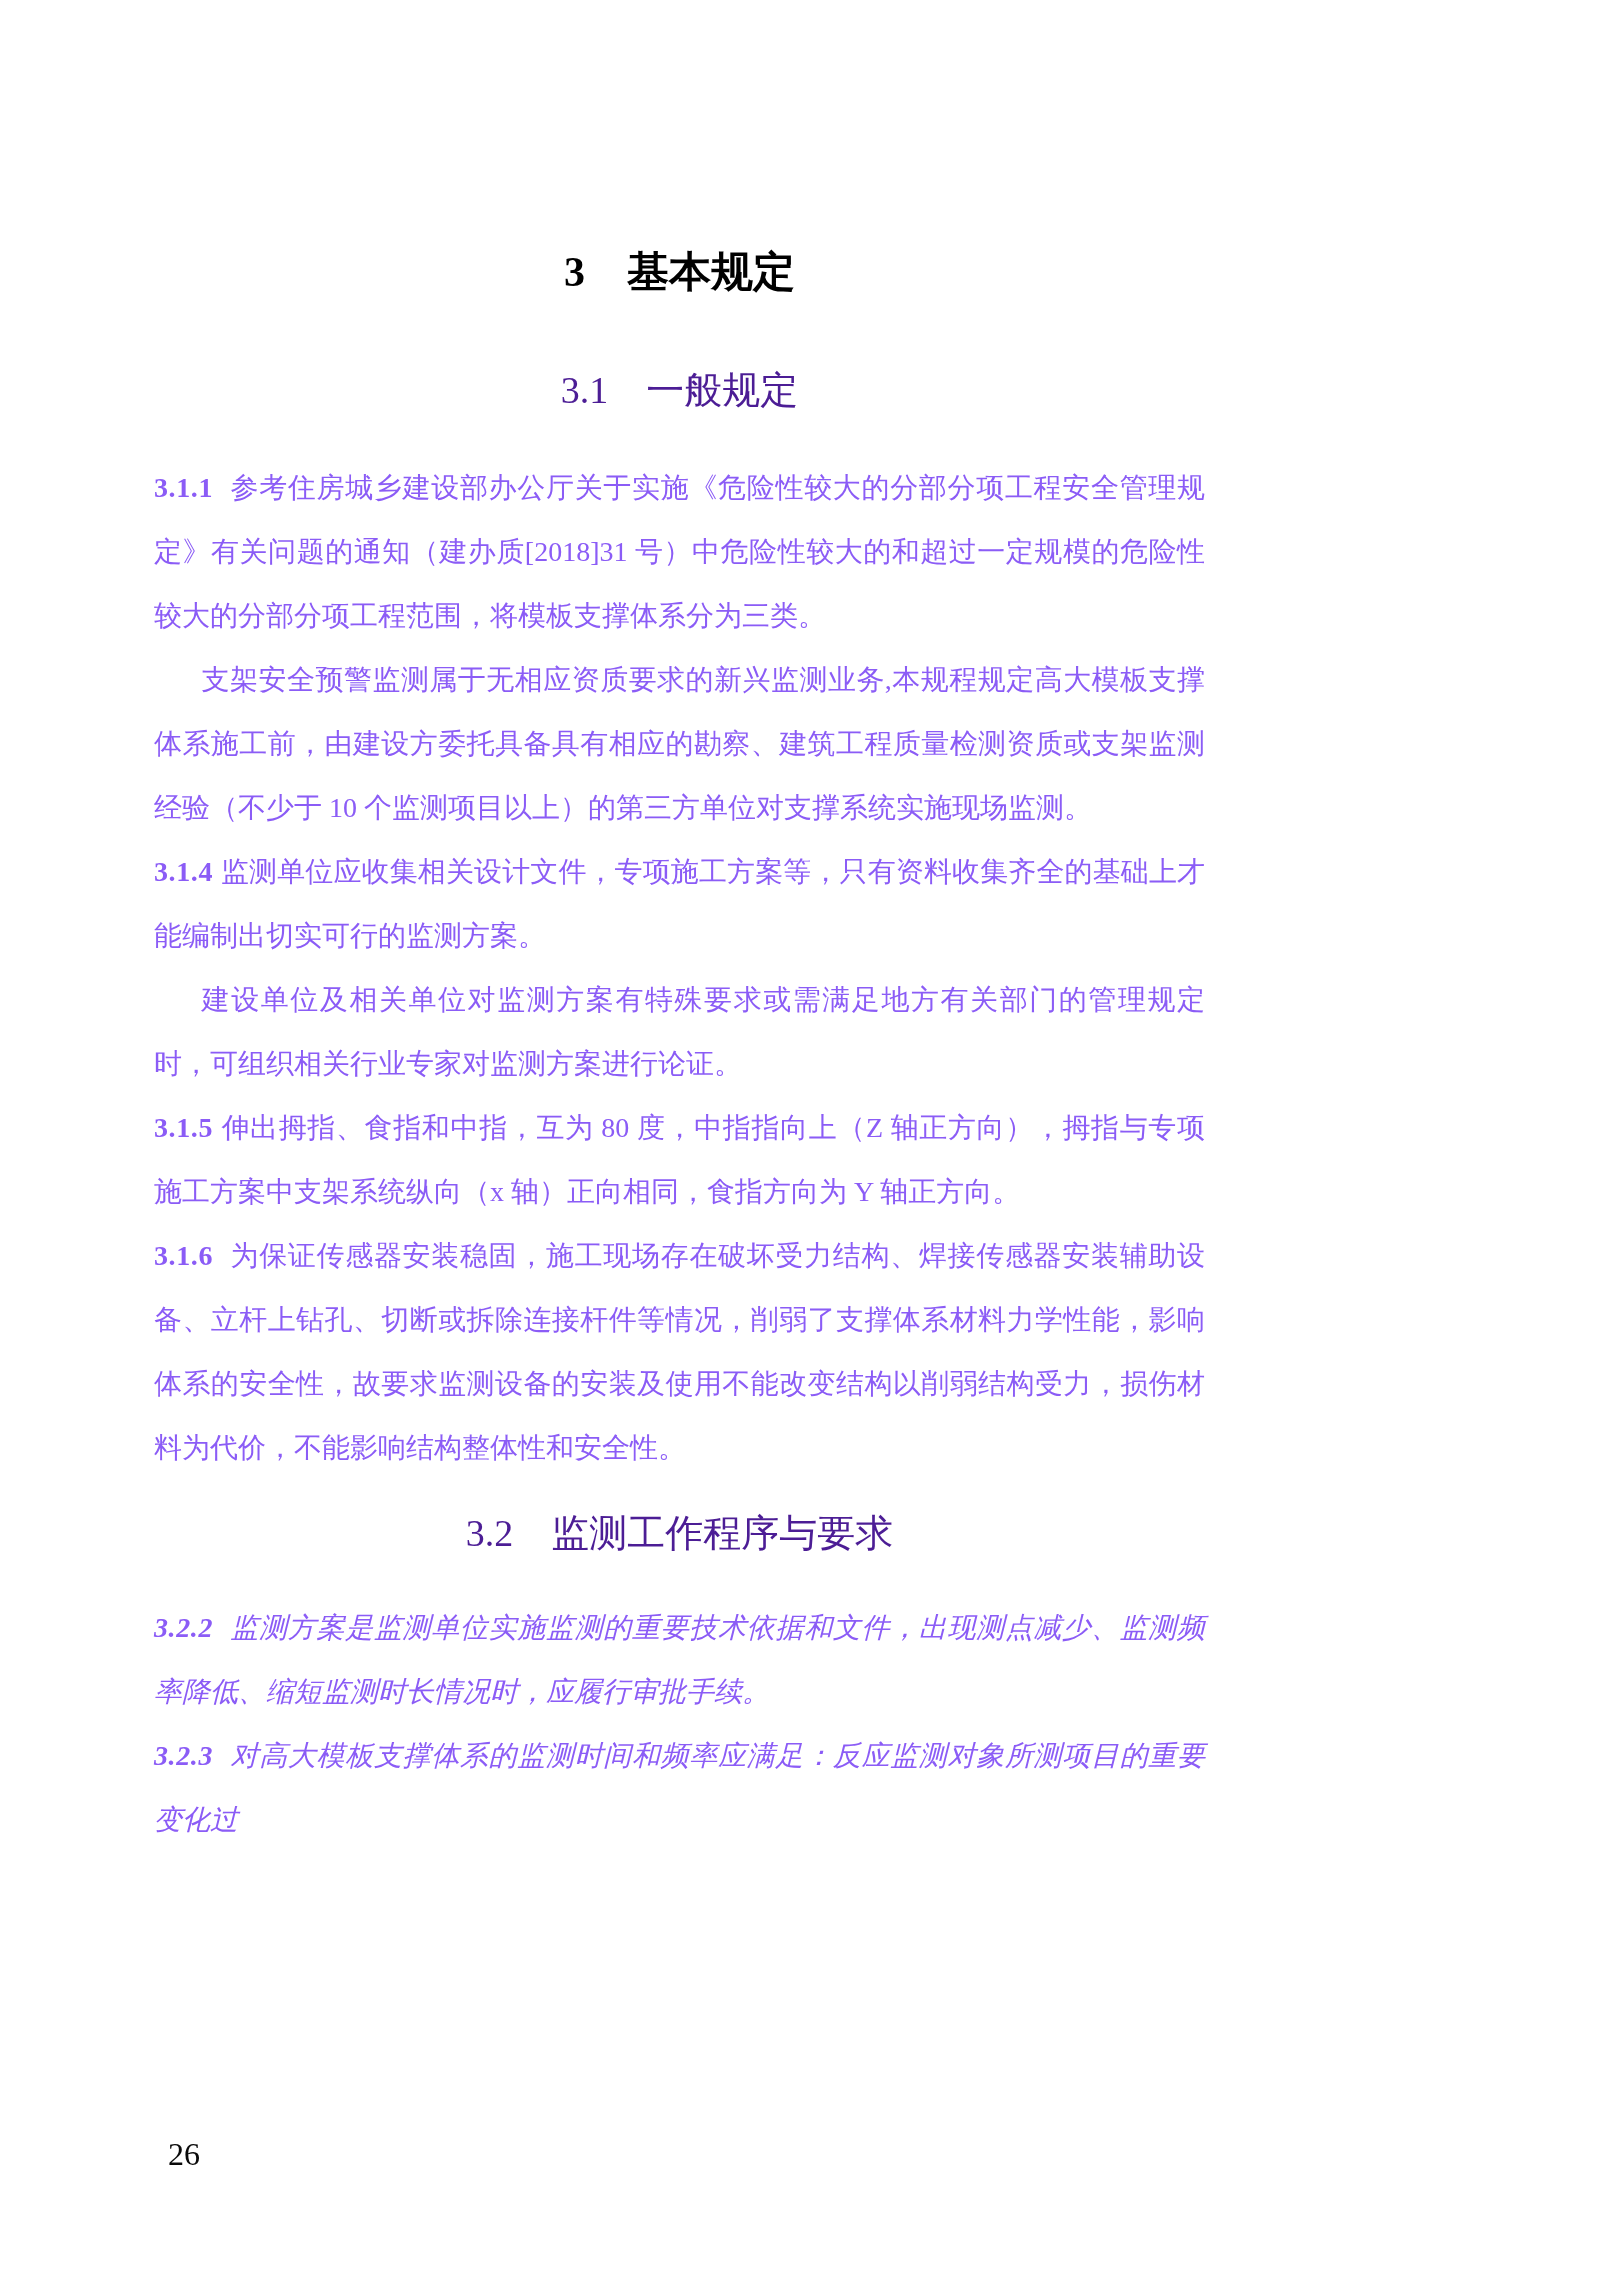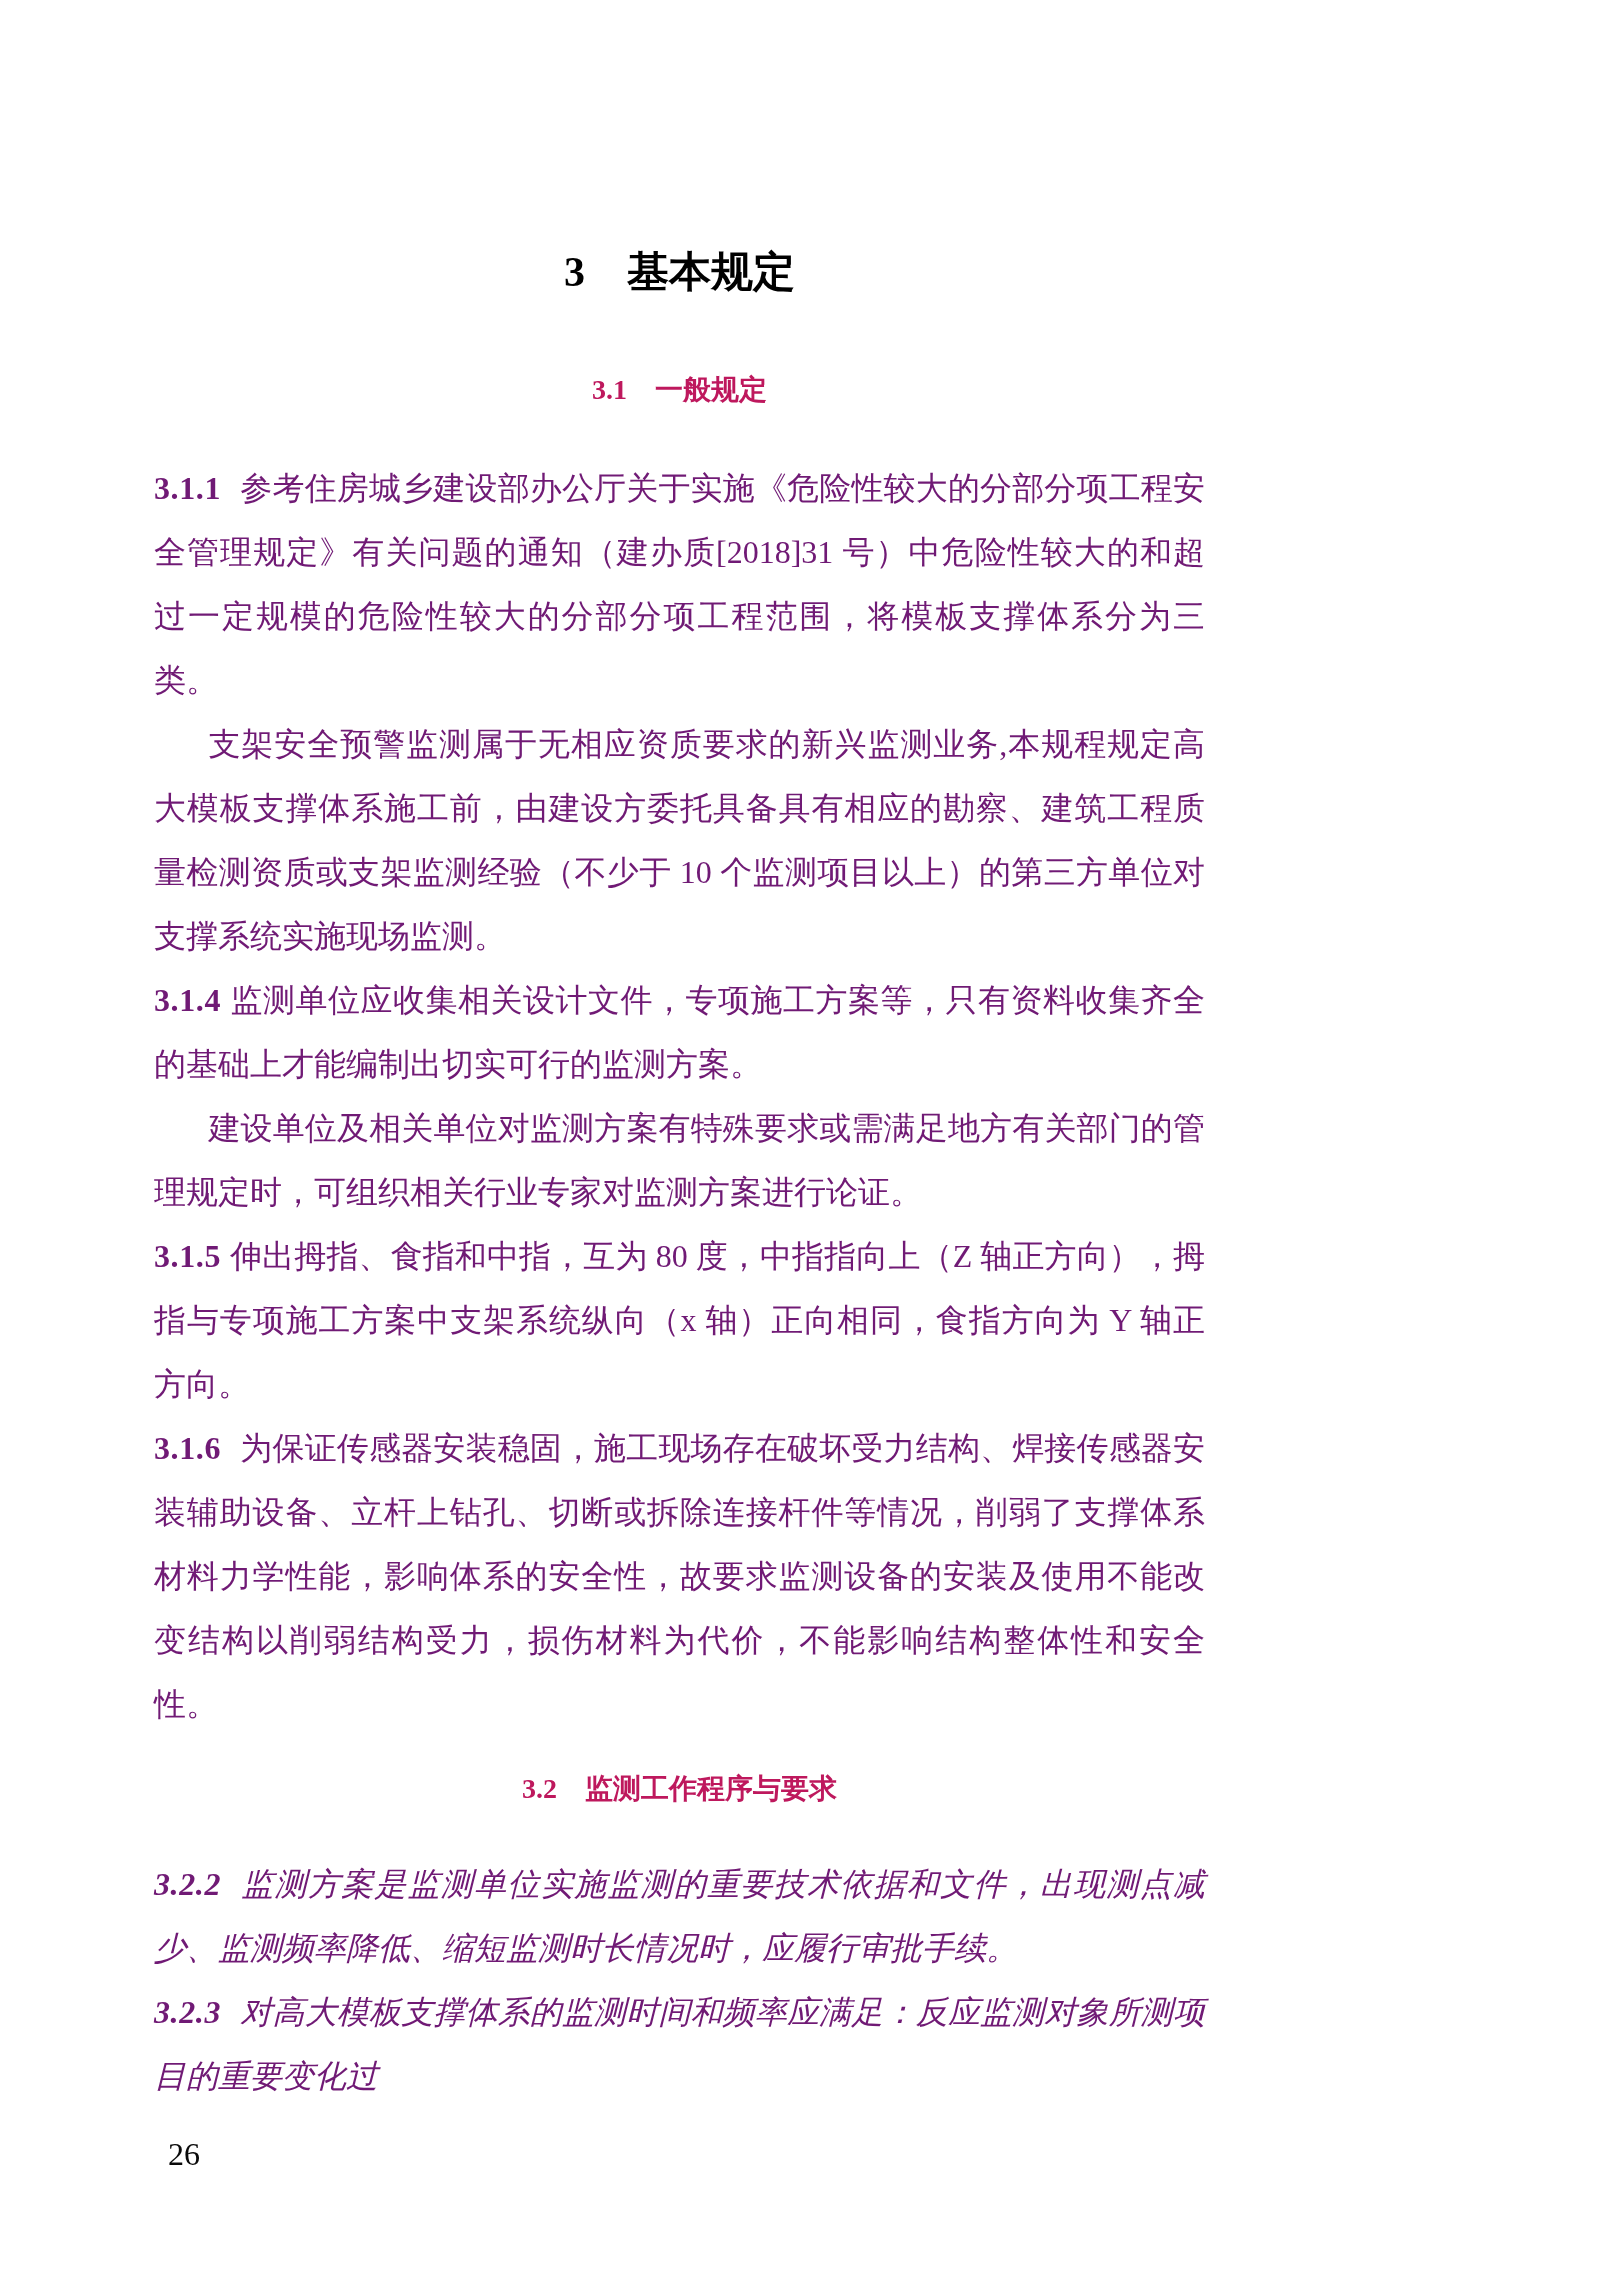--- a/index.html
+++ b/index.html
@@ -25,34 +25,34 @@
     margin: 0;
     padding-top: 251px;
     font-size: 42px;
     line-height: 43px;
     font-weight: bold;
     text-align: center;
     color: #000000;
   }
   h2.section-heading {
     margin: 0;
-    font-size: 28px;
+    font-size: 38px;
     line-height: 38px;
-    font-weight: bold;
+    font-weight: normal;
     text-align: center;
-    color: #be185d;
+    color: #4c1d95;
   }
   #heading-31 { padding-top: 77px; }
   #heading-32 { padding-top: 34px; }
   .body-block {
-    font-size: 32px;
+    font-size: 28px;
     line-height: 64px;
     text-align: justify;
     text-justify: inter-ideograph;
-    color: #701a75;
+    color: #8b5cf6;
   }
   #body-31 { padding-top: 47px; }
   #body-32 { padding-top: 44px; font-style: italic; }
   p.para {
     margin: 0;
     padding: 0;
   }
   p.para.indent {
     text-indent: 1.7em;
   }

